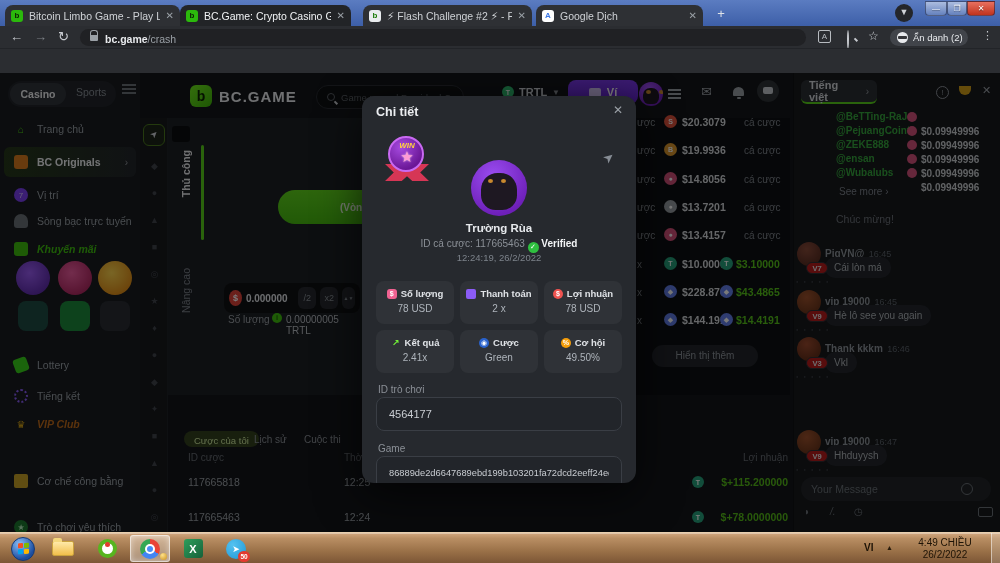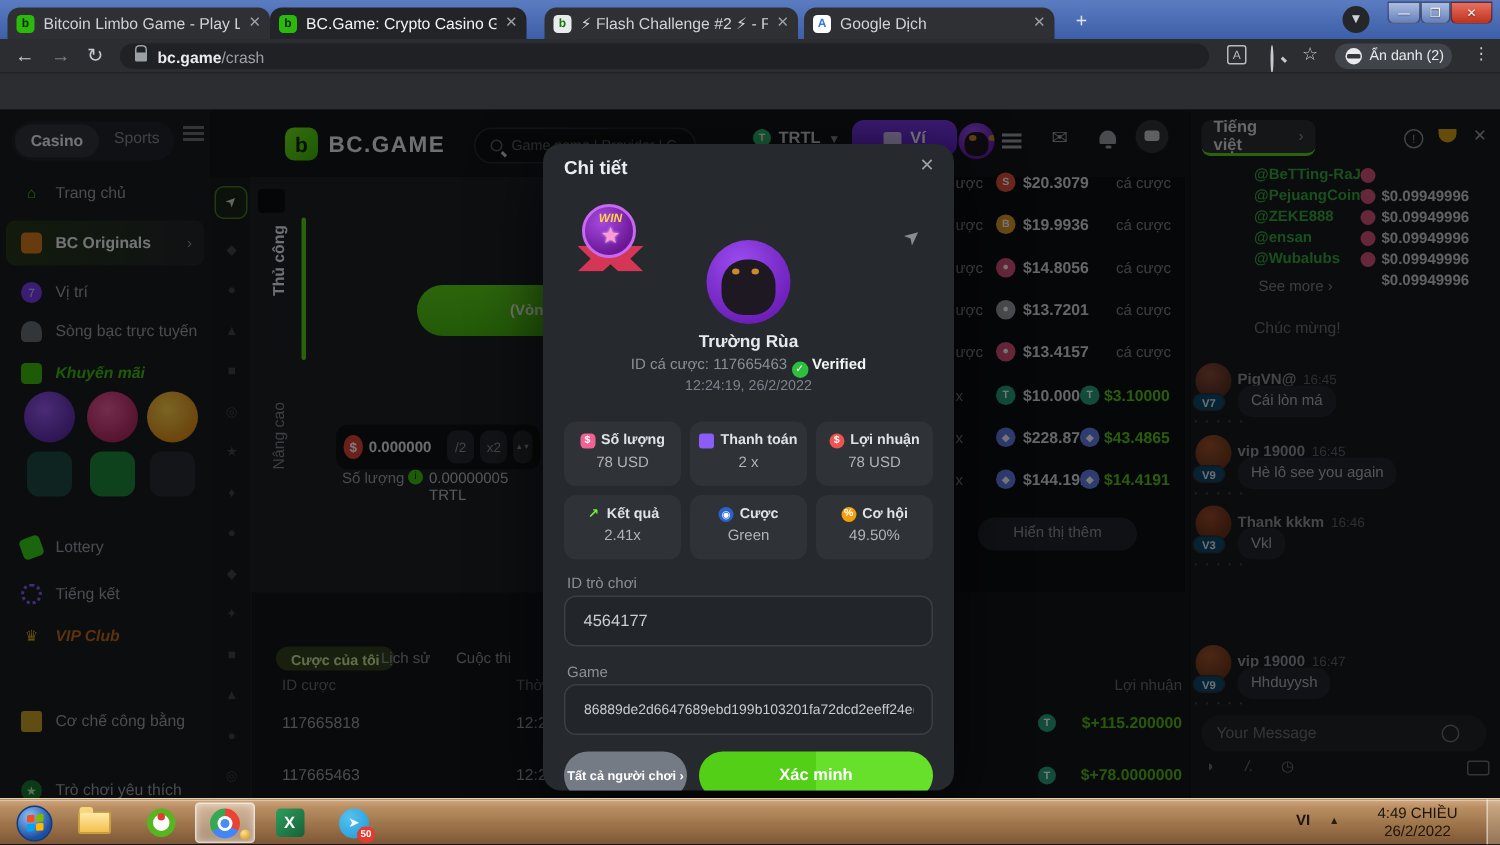--- a/index.html
+++ b/index.html
@@ -67,51 +67,51 @@
 .chatbub::after{content:"";position:absolute;left:6px;top:7px;width:10px;height:7px;background:#c3c7cc;border-radius:2px}
 
 .panelL{position:absolute;left:168px;top:45px;width:194px;height:277px;background:#1d2025}
 .panelR{position:absolute;left:580px;top:45px;width:210px;height:277px;background:#0e1013}
 .vtext{writing-mode:vertical-rl;transform:rotate(180deg)}
 .betbtn{position:absolute;left:278px;top:117px;width:220px;height:34px;border-radius:17px;background:linear-gradient(180deg,#5fd41c,#47bb10);color:#eafbe0;font-weight:bold;font-size:10px;display:flex;align-items:center;padding-left:62px}
 .amtpill{position:absolute;left:224px;top:210px;width:136px;height:30px;background:#101214;border-radius:8px;display:flex;align-items:center;gap:4px;padding:0 5px}
 .amtpill input{background:transparent;border:none;outline:none;color:#dfe2e6;font-weight:bold;font-size:10px;width:48px}
 .minibox{height:22px;border-radius:6px;background:#26292f;color:#8a9097;font-size:9px;display:flex;align-items:center;justify-content:center}
 .tbl-tab{position:absolute;top:358px;font-size:10px;color:#8b9097}
-.tbl-tab.act{background:#33411f;border-radius:10px;height:16px;line-height:20px;padding:0 10px;color:#cde79e;font-weight:bold;font-size:9.5px}
+.tbl-tab.act{background:#33411f;border-radius:10px;height:16px;line-height:20px;padding:0 10px;color:#cde79e;font-weight:normal;font-size:9.5px}
 .th{position:absolute;font-size:10px;color:#666b72}
 .td{position:absolute;font-size:10.5px;color:#9aa0a6}
 .profit{position:absolute;font-size:10.5px;font-weight:bold;color:#55bb17;text-align:right}
 
 .blrow{position:absolute;left:580px;width:210px;height:28px}
 .blfrag{position:absolute;left:57px;top:8px;font-size:10px;color:#8b9097}
 .blamt{position:absolute;left:102px;top:7px;font-size:10.5px;font-weight:bold;color:#d3d6da}
 .bllab{position:absolute;left:164px;top:8px;font-size:10px;color:#7d838b}
 .blgreen{position:absolute;left:156px;top:7px;font-size:10.5px;font-weight:bold;color:#56c21a}
 .showmore{position:absolute;left:652px;top:272px;width:106px;height:22px;border-radius:11px;background:#22252a;color:#8d939b;font-size:10px;text-align:center;line-height:22px}
 
 .chatp{position:absolute;left:793px;top:0;width:207px;height:459px;background:#17191c;border-left:1px solid #0f1114}
 .langpill{position:absolute;left:7px;top:7px;width:76px;height:24px;background:#2b2f34;border-radius:6px;border-bottom:2px solid #58d019;display:flex;align-items:center;gap:7px;padding:0 8px}
 .winrow{position:absolute;left:0;width:207px;height:14px}
 .winname{position:absolute;left:42px;top:1px;font-size:10px;font-weight:bold;color:#36a63d}
 .winamt{position:absolute;left:127px;top:16px;font-size:10px;font-weight:bold;color:#c9ccd0}
 .msg-ava{position:absolute;width:24px;height:24px;border-radius:50%}
 .mname{font-size:10px;font-weight:bold;color:#8f959c}
 .mtime{font-size:9px;color:#5d646b}
 .mbubble{position:absolute;left:31px;background:#24272c;border-radius:10px;height:21px;line-height:21px;padding:0 9px;font-size:10px;color:#aeb3b9;white-space:nowrap}
-.vbadge{position:absolute;left:1px;width:22px;height:12px;background:#0c4a6e;border:1px solid #2c3036;border-radius:7px;color:#e5e8eb;font-size:7.5px;font-weight:bold;text-align:center;line-height:11px}
+.vbadge{position:absolute;left:12px;width:22px;height:12px;background:#b91c1c;border:1px solid #2c3036;border-radius:7px;color:#e5e8eb;font-size:7.5px;font-weight:bold;text-align:center;line-height:11px}
 .vdots{position:absolute;left:2px;font-size:6px;color:#3b3f45;letter-spacing:2px}
 .vdots::before{content:"● ● ● ● ●";font-size:4px}
 .chatin{position:absolute;left:7px;top:404px;width:190px;height:24px;background:#222529;border-radius:12px;display:flex;align-items:center;padding:0 10px}
 .chatin input{background:transparent;border:none;outline:none;width:150px;font-size:10.5px;color:#a7acb2}
 .chatin input::placeholder{color:#6b7177}
 .cicon{color:#6b7177;font-size:10px}
 
 .dim{position:absolute;left:0;top:0;width:1000px;height:459px;background:rgba(0,0,0,.52);z-index:50}
-.modal{position:absolute;left:362px;top:23px;width:274px;height:431px;background:#26292e;border-radius:12px;box-shadow:0 12px 45px rgba(0,0,0,.65);z-index:60;overflow:hidden}
+.modal{position:absolute;left:362px;top:23px;width:274px;height:387px;background:#26292e;border-radius:12px;box-shadow:0 12px 45px rgba(0,0,0,.65);z-index:60;overflow:hidden}
 .mtitle{position:absolute;left:14px;top:9px;font-size:12.5px;font-weight:bold;color:#eceef1}
 .mclose{position:absolute;right:13px;top:7px;font-size:12px;color:#9aa0a6}
 .winb{position:absolute;left:22px;top:38px;width:46px;height:50px}
 .winb .rib{position:absolute;bottom:3px;left:1px;width:44px;height:17px;background:#d63655;clip-path:polygon(0 0,20% 50%,0 100%,38% 100%,50% 72%,62% 100%,100% 100%,80% 50%,100% 0,62% 0,50% 28%,38% 0)}
 .winb .circ{position:absolute;top:2px;left:4px;width:36px;height:36px;border-radius:50%;background:radial-gradient(circle at 35% 30%,#a64ae0,#6b1796 72%);border:2px solid #c969f2}
 .winb .wtxt{position:absolute;top:7px;left:0;right:0;text-align:center;font-size:8px;font-weight:bold;font-style:italic;color:#ffd23e}
 .winb .star{position:absolute;top:14px;left:0;right:0;text-align:center;font-size:15px;color:#ff9ad5;text-shadow:0 0 2px #ffe3f5}
 .sharei{position:absolute;right:22px;top:54px;color:#878d95;font-size:13px;transform:rotate(-40deg)}
 .creature{position:relative;border-radius:50%;background:radial-gradient(circle at 40% 28%,#9a4cf0,#6d1fb8 75%);overflow:hidden}
 .creature::after{content:"";position:absolute;left:17%;top:24%;width:66%;height:66%;background:#1e1822;border-radius:45% 45% 40% 40%}

